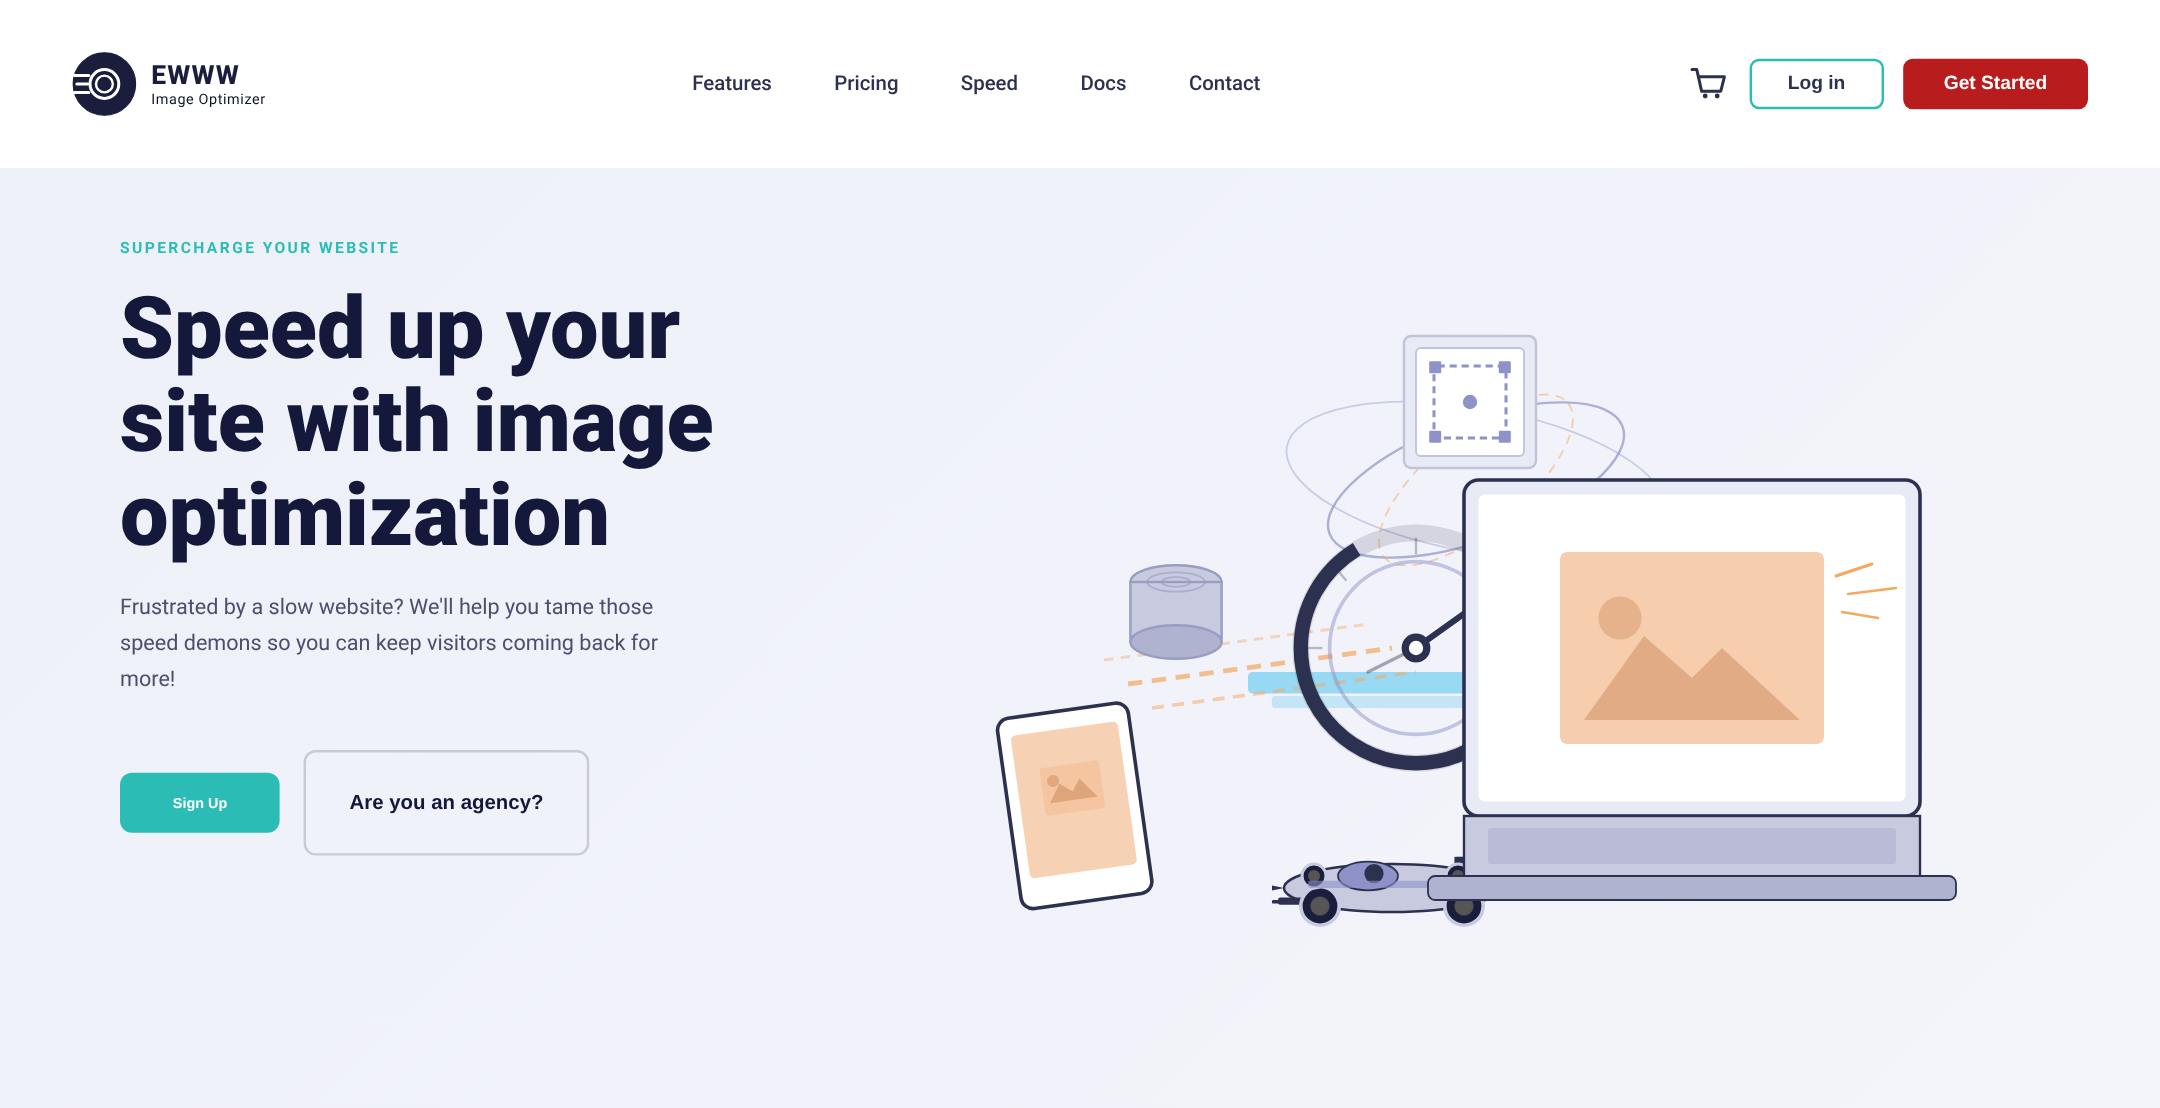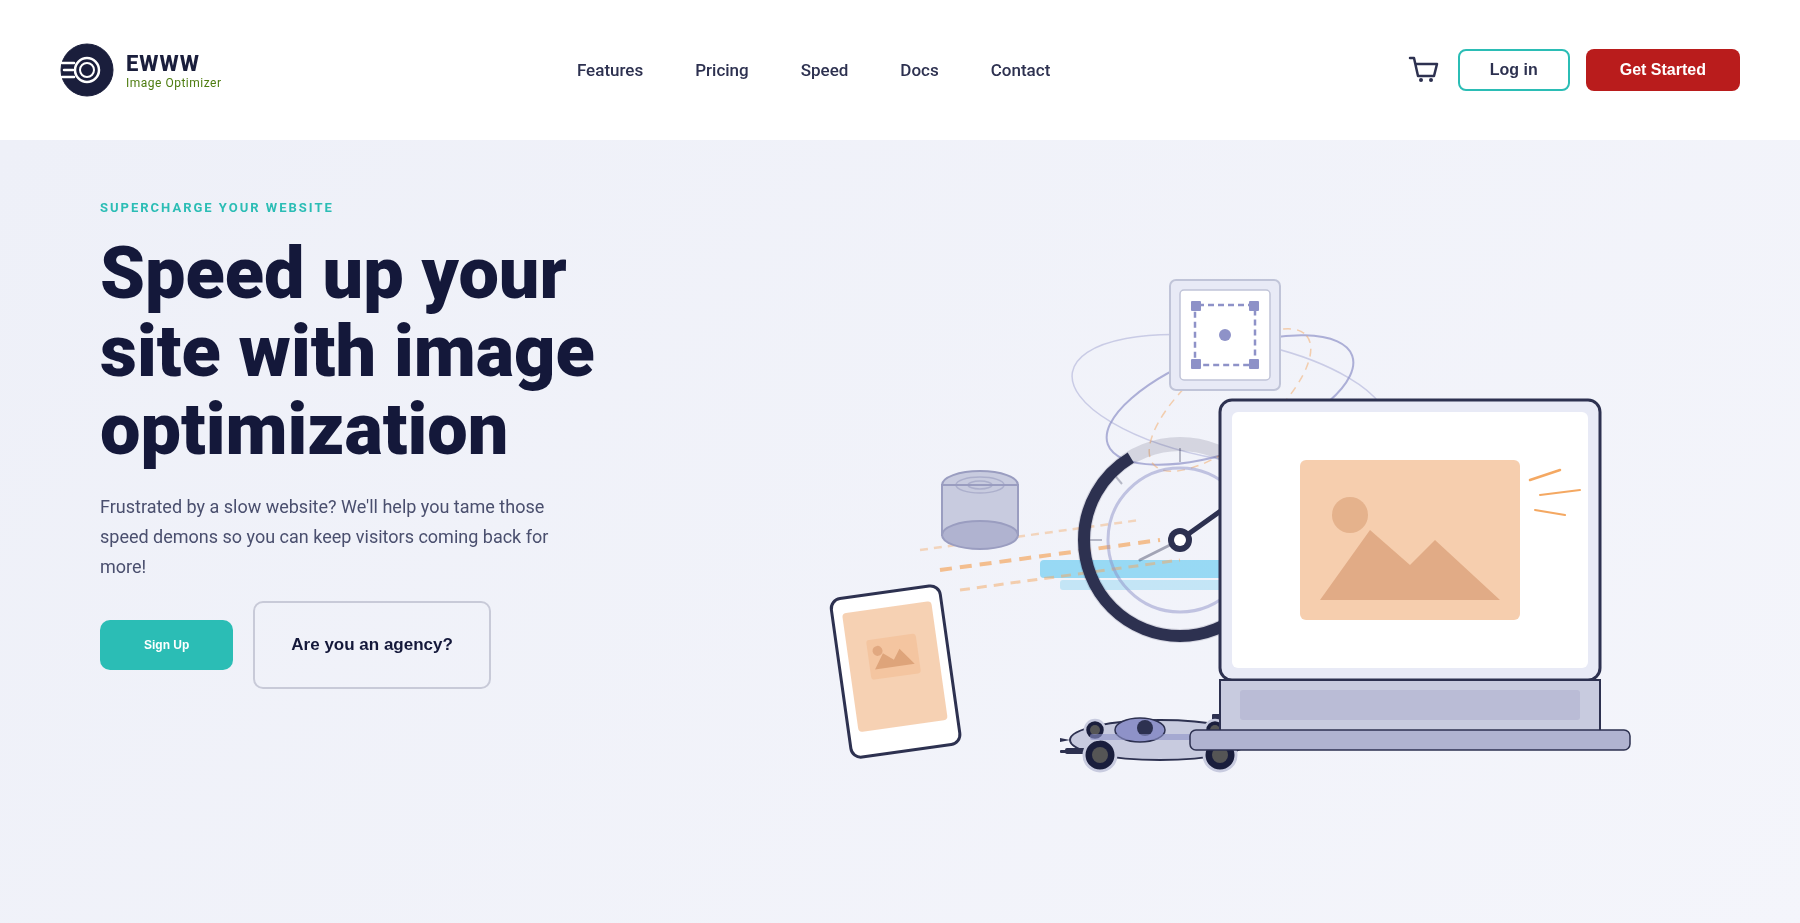--- a/index.html
+++ b/index.html
@@ -34,21 +34,21 @@
       flex-direction: column;
     }
     .logo-name {
       font-size: 22px;
       font-weight: 800;
       color: #1a1e3c;
       letter-spacing: 1px;
     }
     .logo-sub {
       font-size: 12px;
-      color: #4d7c0f;
+      color: #0f172a;
       letter-spacing: 0.5px;
     }
     .nav-links {
       display: flex;
       align-items: center;
       gap: 52px;
       list-style: none;
     }
     .nav-links li a {
       text-decoration: none;
@@ -114,21 +114,21 @@
       font-size: 72px;
       font-weight: 900;
       color: #14183a;
       line-height: 1.08;
       margin-bottom: 24px;
     }
     .hero-desc {
       font-size: 18px;
       color: #4a4f6e;
       line-height: 1.65;
-      margin-bottom: 20px;
+      margin-bottom: 44px;
       max-width: 460px;
     }
     .hero-buttons {
       display: flex;
       gap: 20px;
       align-items: center;
     }
     .btn-signup {
       background: #2bbdb5;
       color: #fff;

